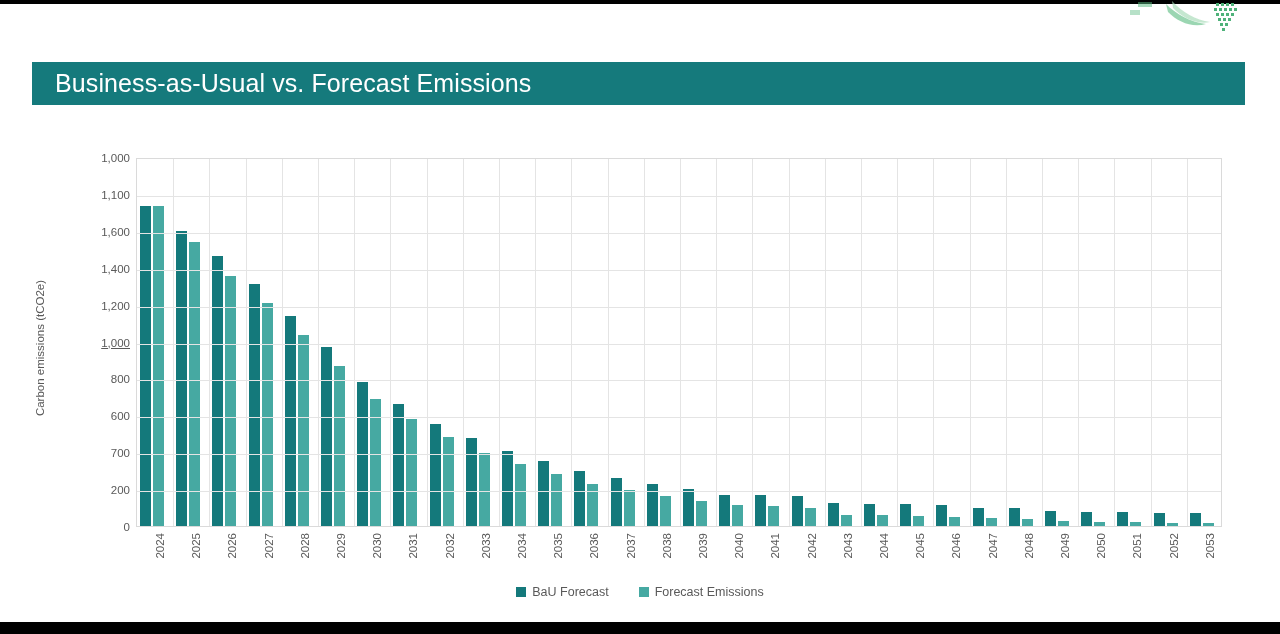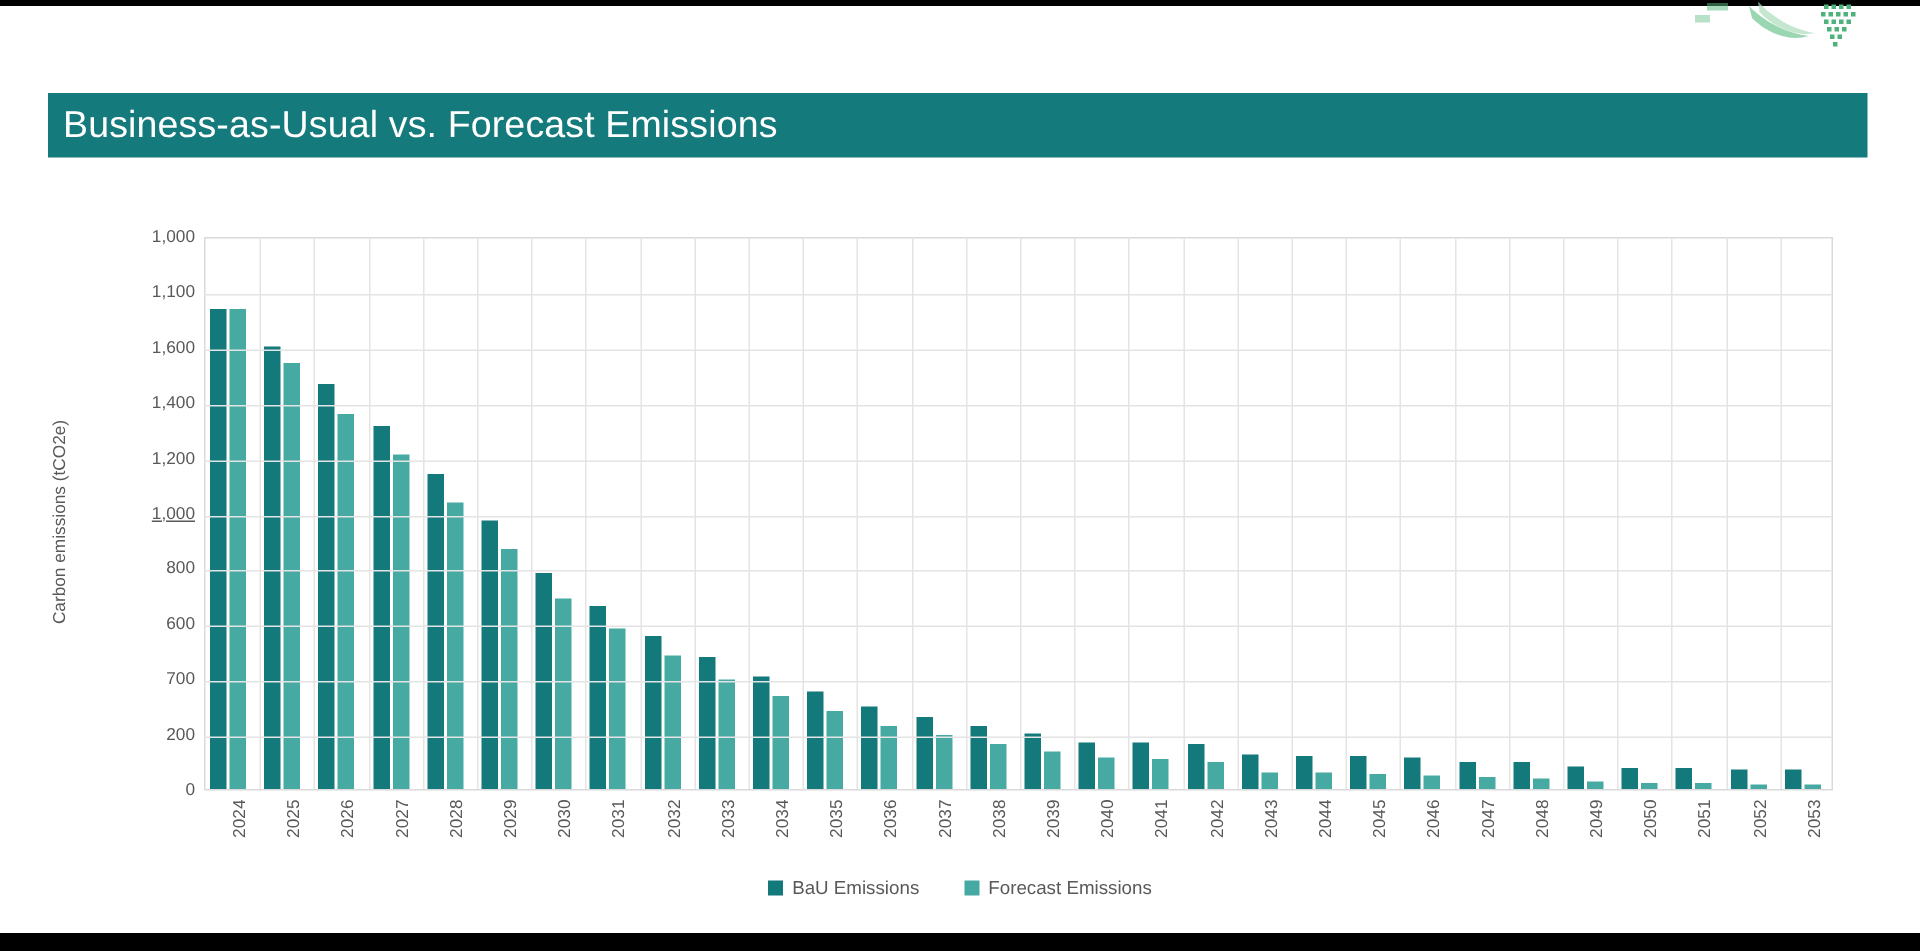--- a/index.html
+++ b/index.html
@@ -43,21 +43,21 @@
     width: 1213px; height: 43px;
     background: #157a7c;
     display: flex;
     align-items: center;
   }
   .title-text {
     color: #ffffff;
     font-size: 25px;
     font-weight: 400;
     letter-spacing: 0.1px;
-    padding-left: 10px;
+    padding-left: 23px;
     white-space: nowrap;
   }
 
   
   .chart {
     position: absolute;
     left: 0; top: 120px;
     width: 1280px; height: 490px;
   }
   
@@ -478,21 +478,21 @@
           <span>2052</span>
         </div>
         <div class="xl" style="left: 1049.8px; width: 36.2px;">
           <span>2053</span>
         </div>
       </div>
 
     <div class="legend" id="legend">
         <div class="legend-item">
           <span class="swatch" style="background: rgb(20, 121, 123);"></span>
-          <span class="legend-label">BaU Emissions</span>
+          <span class="legend-label">BaU Forecast</span>
         </div>
         <div class="legend-item">
           <span class="swatch" style="background: rgb(70, 169, 162);"></span>
           <span class="legend-label">Forecast Emissions</span>
         </div>
       </div>
   </div>
 
   <div class="edge-band bottom"></div>
 </div>

